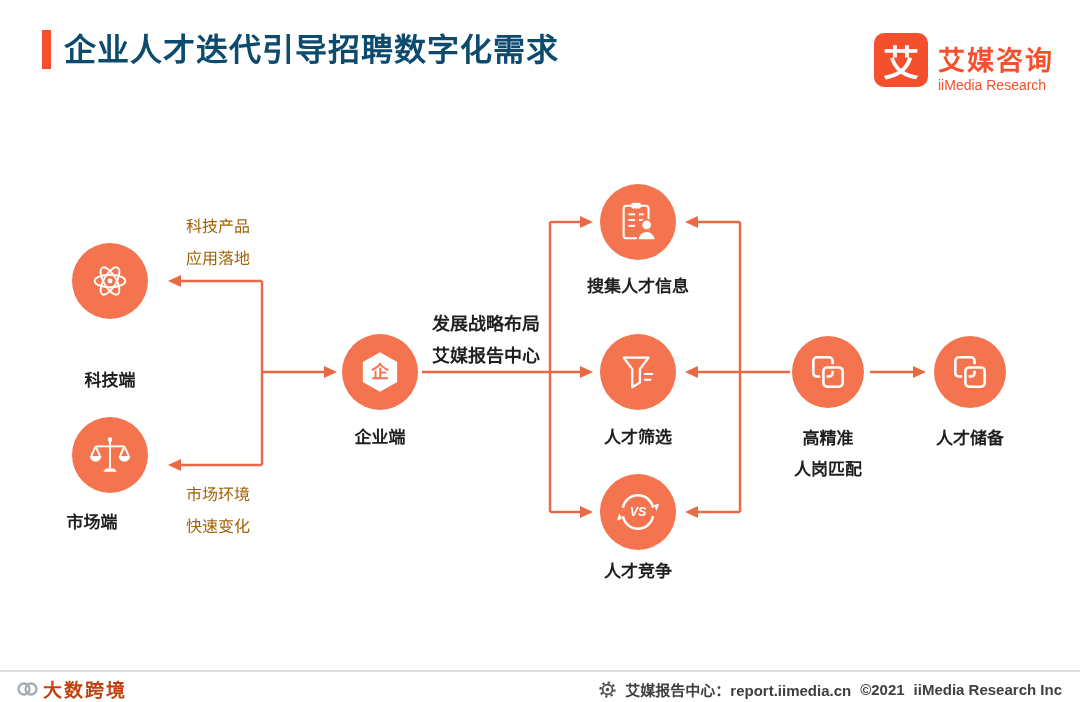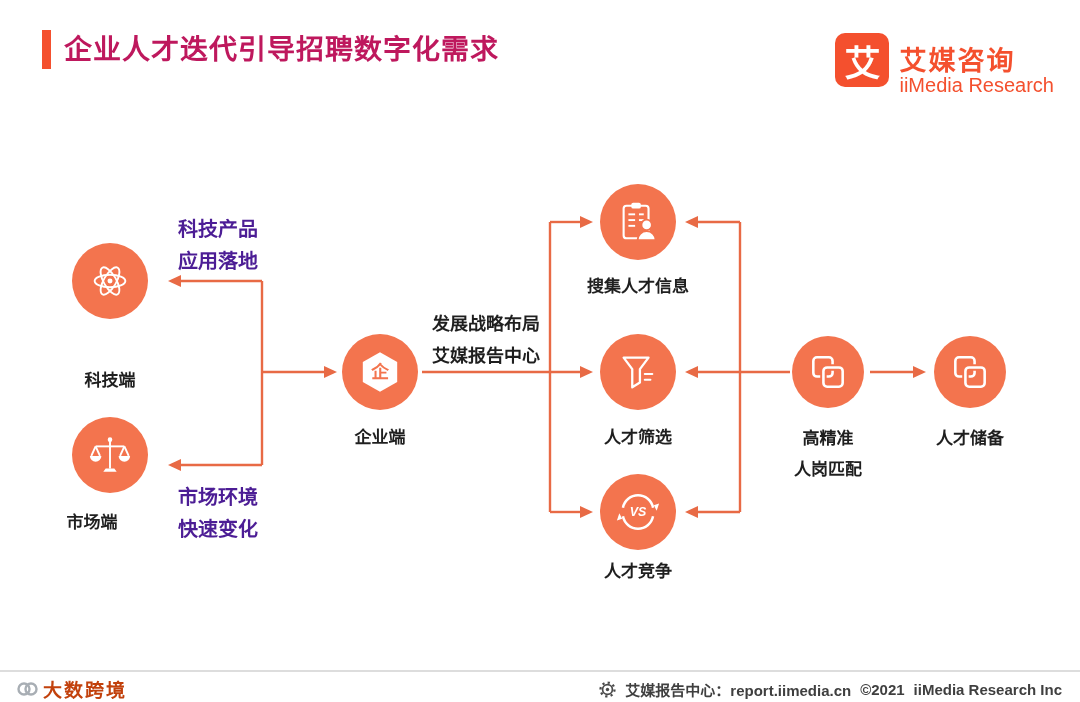--- a/index.html
+++ b/index.html
@@ -6,25 +6,25 @@
     --accent:#F4502E; --circle:#F3744E; --arrow:#E86A45;
     --text-dark:#222222; --footer-text:#3F3F3F;
   }
   *{margin:0;padding:0;box-sizing:border-box;}
   html,body{background:#fff;}
   body{font-family:"Liberation Sans","DejaVu Sans",sans-serif;color:var(--text-dark);}
   .page{position:relative;width:1080px;height:702px;background:#fff;overflow:hidden;}
 
   
   .accent-bar{position:absolute;left:42px;top:30px;width:9px;height:39px;background:var(--accent);}
-  .title{position:absolute;left:64px;top:30px;font-size:28px;line-height:40px;font-weight:700;color:#be185d;letter-spacing:1px;}
+  .title{position:absolute;left:64px;top:30px;font-size:32px;line-height:40px;font-weight:700;color:#0c4a6e;letter-spacing:1px;}
   .logo{position:absolute;right:26px;top:26px;display:flex;align-items:center;gap:10px;}
   .logo-mark{width:54px;height:54px;border-radius:10px;background:var(--accent);color:#fff;display:flex;align-items:center;justify-content:center;font-size:36px;font-weight:700;}
   .logo-cn{font-size:27px;font-weight:700;color:var(--accent);letter-spacing:2px;line-height:30px;margin-top:20px;}
-  .logo-en{font-size:20px;color:var(--accent);line-height:18px;}
+  .logo-en{font-size:14px;color:var(--accent);line-height:18px;}
 
   
   .wires{position:absolute;left:0;top:0;}
   .wire{stroke:var(--arrow);stroke-width:2.4;fill:none;}
   .wire-head{fill:var(--arrow);stroke:none;}
 
   
   .circle{position:absolute;width:76px;height:76px;border-radius:50%;background:var(--circle);display:flex;align-items:center;justify-content:center;}
   .circle.small{width:72px;height:72px;}
   .n-tech{left:72px;top:243px;} .n-market{left:72px;top:417px;}
@@ -32,21 +32,21 @@
   .n-collect{left:600px;top:184px;} .n-screen{left:600px;top:334px;} .n-compete{left:600px;top:474px;}
   .n-match{left:792px;top:336px;} .n-reserve{left:934px;top:336px;}
 
   .label{position:absolute;width:140px;text-align:center;font-size:17px;color:#1f1f1f;font-weight:700;}
   .label.bold{font-weight:700;}
   .l-tech{left:40px;top:331px;margin-top:35px;} .l-market{left:22px;top:508px;}
   .l-enterprise{left:310px;top:423px;}
   .l-collect{left:568px;top:272px;} .l-screen{left:568px;top:423px;} .l-compete{left:568px;top:557px;}
   .l-match1{left:758px;top:424px;} .l-match2{left:758px;top:455px;} .l-reserve{left:900px;top:424px;}
 
-  .note{position:absolute;width:140px;text-align:center;font-size:20px;color:#4c1d95;font-weight:bold;}
+  .note{position:absolute;width:140px;text-align:center;font-size:16px;color:#a16207;}
   .note.bold{width:160px;font-size:18px;font-weight:700;color:#1f1f1f;}
   .t-tech1{left:148px;top:213px;} .t-tech2{left:148px;top:245px;}
   .t-market1{left:148px;top:481px;} .t-market2{left:148px;top:513px;}
   .t-strat1{left:406px;top:309px;} .t-strat2{left:406px;top:341px;}
 
   
   .ic-s{fill:none;stroke:#fff;stroke-width:2;}
   .ic-f{fill:#fff;stroke:none;}
   .hex-glyph{fill:var(--circle);font-size:17px;font-weight:700;}
   .vs-glyph{fill:#fff;font-size:13px;font-weight:700;font-style:italic;}

